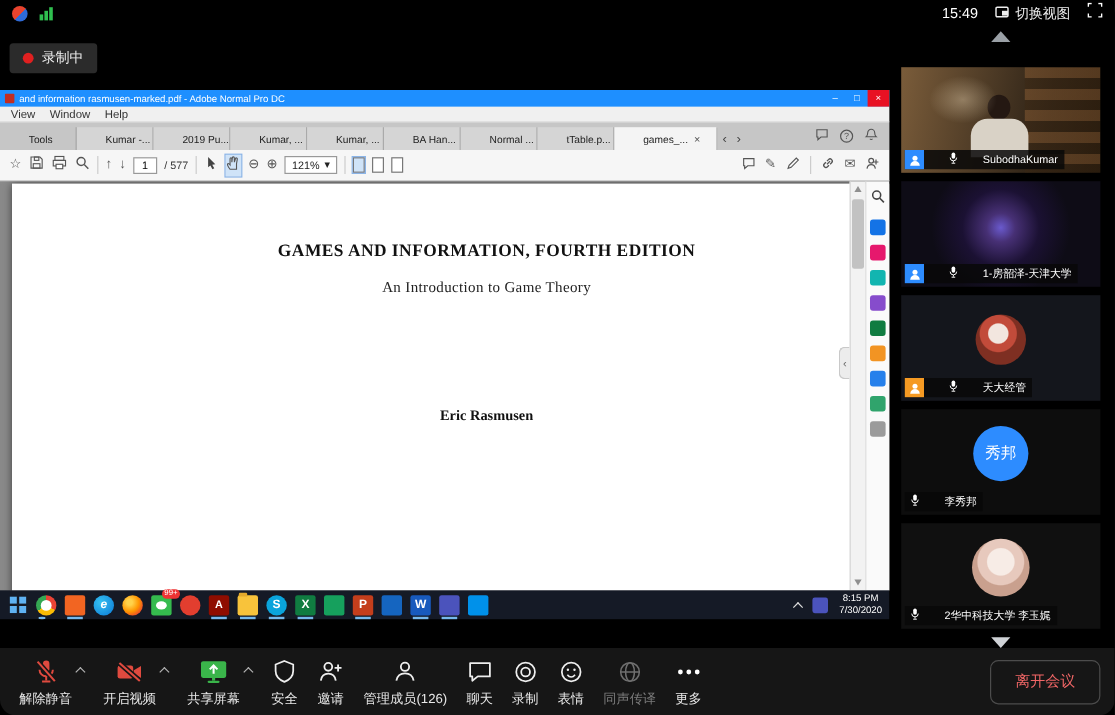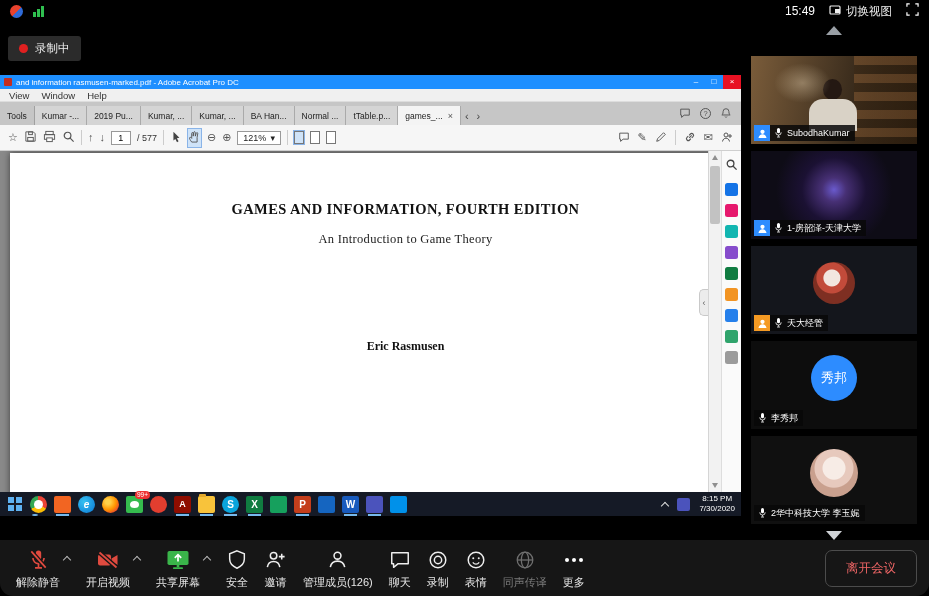--- a/index.html
+++ b/index.html
@@ -25,21 +25,21 @@
   .win{position:absolute;left:0;top:75px;width:741px;height:417px;display:flex;flex-direction:column;background:#f4f4f4;}
   .tbar{height:14px;background:#1e8fff;display:flex;align-items:center;padding-left:4px;flex:0 0 auto;}
   .tbar-title{flex:1;display:flex;align-items:center;gap:4px;color:#fff;font-size:8px;white-space:nowrap;overflow:hidden;}
   .tico{width:8px;height:8px;background:#c22e22;border-radius:1px;flex:0 0 auto;}
   .wbtns{display:flex;height:14px;}
   .wb{width:18px;font-size:8px;line-height:14px;text-align:center;color:#fff;}
   .wb.close{background:#e81123;}
   .menubar{height:13px;background:#f0f0f0;border-bottom:1px solid #ddd;display:flex;align-items:center;padding-left:3px;font-size:9.5px;color:#333;flex:0 0 auto;}
   .menubar span{padding:0 6px;}
   .tabbar{height:23px;background:#c6c6c6;display:flex;align-items:flex-end;flex:0 0 auto;}
-  .tab{height:19px;display:flex;align-items:center;max-width:64px;padding:0 7px;font-size:8.5px;color:#222;background:#d5d5d5;border-right:1px solid #aaa;white-space:nowrap;overflow:hidden;}
+  .tab{height:19px;display:flex;align-items:center;max-width:64px;padding:0 24px;font-size:8.5px;color:#222;background:#d5d5d5;border-right:1px solid #aaa;white-space:nowrap;overflow:hidden;}
   .tab.tools{background:#c6c6c6;border-right:1px solid #a0a0a0;}
   .tab.active{background:#f4f4f4;max-width:86px;}
   .tab .x{margin-left:5px;color:#555;font-size:9px;}
   .tabnav{height:19px;display:flex;align-items:center;padding:0 4px;font-size:11px;color:#444;}
   .tabbar-right{margin-left:auto;display:flex;align-items:center;gap:9px;padding:0 9px;height:23px;}
   .helpdot{width:11px;height:11px;border:1px solid #555;border-radius:50%;font-size:7.5px;color:#555;display:flex;align-items:center;justify-content:center;}
   .toolbar{height:26px;background:#f6f6f6;border-bottom:1px solid #cfcfcf;display:flex;align-items:center;gap:6px;padding:0 8px;flex:0 0 auto;}
   .sep{width:1px;height:15px;background:#ccc;flex:0 0 auto;}
   .tg{font-size:11px;color:#555;line-height:1;}
   .pg-input{width:20px;height:14px;font-size:9px;text-align:center;border:1px solid #999;background:#fff;font-family:inherit;}
@@ -110,21 +110,21 @@
   .fig::after{content:"";position:absolute;left:2px;top:20px;width:48px;height:32px;border-radius:14px 14px 0 0;background:#d9d2c6;}
   .t2{background:#0e0c16;}.t2{top:125px;}
   .t2::before{content:"";position:absolute;inset:0;background:radial-gradient(circle at 50% 44%,#6a5acd 0,#473075 12px,#1b1133 32px,transparent 58px);}
   .t3{top:220px;background:#14161c;}
   .t4{top:315px;background:#0d0d0d;}
   .t5{top:410px;background:#101010;}
   .avatar{position:absolute;left:50%;top:42%;transform:translate(-50%,-50%);border-radius:50%;}
   .av3{width:42px;height:42px;background:radial-gradient(circle at 45% 38%,#f2e6df 0 8px,#c24b3a 9px 15px,#7e2f22 16px 22px);}
   .av4{width:46px;height:46px;background:#2d8cff;color:#fff;display:flex;align-items:center;justify-content:center;font-size:13px;}
   .av5{width:48px;height:48px;background:radial-gradient(circle at 50% 40%,#f7ece6 0 11px,#e7c9bd 12px 19px,#c9a08e 20px 25px);}
-  .nm{position:absolute;left:3px;bottom:3px;display:flex;align-items:center;gap:4px;background:rgba(8,8,8,.85);height:16px;padding-right:5px;max-width:158px;}
+  .nm{position:absolute;left:3px;bottom:3px;display:flex;align-items:center;gap:20px;background:rgba(8,8,8,.85);height:16px;padding-right:5px;max-width:158px;}
   .nm.pad{padding-left:4px;}
   .pbadge{width:16px;height:16px;display:flex;align-items:center;justify-content:center;flex:0 0 auto;}
   .pbadge.blue{background:#2d8cff;}
   .pbadge.orange{background:#f59a23;}
   .nm-text{font-size:9px;color:#fff;white-space:nowrap;overflow:hidden;text-overflow:ellipsis;}
 
   
   .controlbar{position:absolute;left:0;top:540px;width:929px;height:56px;background:#161616;display:flex;align-items:center;gap:16px;padding:0 12px 0 16px;}
   .cb-group{display:flex;align-items:flex-start;flex:0 0 auto;}
   .cb-btn{display:flex;flex-direction:column;align-items:center;gap:2px;}
@@ -169,21 +169,21 @@
 
   <div class="rec">
     <span class="rec-dot"></span>
     <span>录制中</span>
   </div>
 
   <div class="win">
     <div class="tbar">
       <span class="tbar-title">
         <span class="tico"></span>
-        <span>and information rasmusen-marked.pdf - Adobe Acrobat Pro DC</span>
+        <span>and information rasmusen-marked.pdf - Adobe Normal Pro DC</span>
       </span>
       <span class="wbtns">
         <span class="wb">–</span>
         <span class="wb">□</span>
         <span class="wb close">×</span>
       </span>
     </div>
 
     <div class="menubar">
       <span>View</span>

